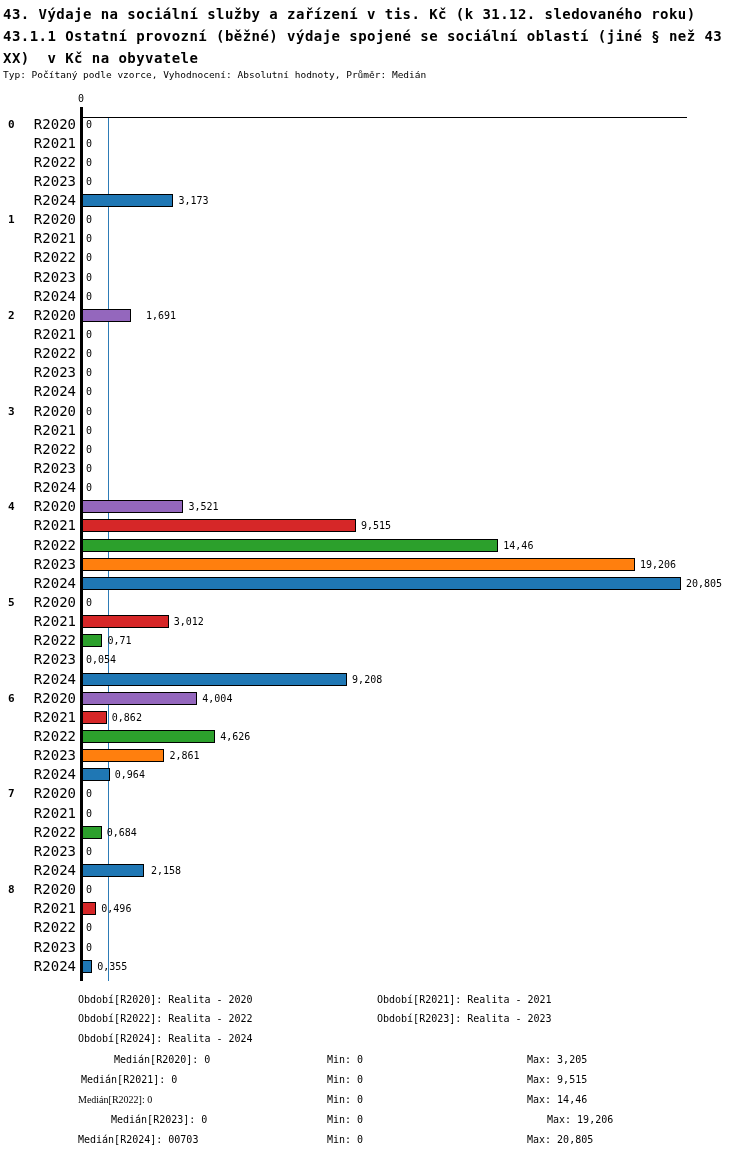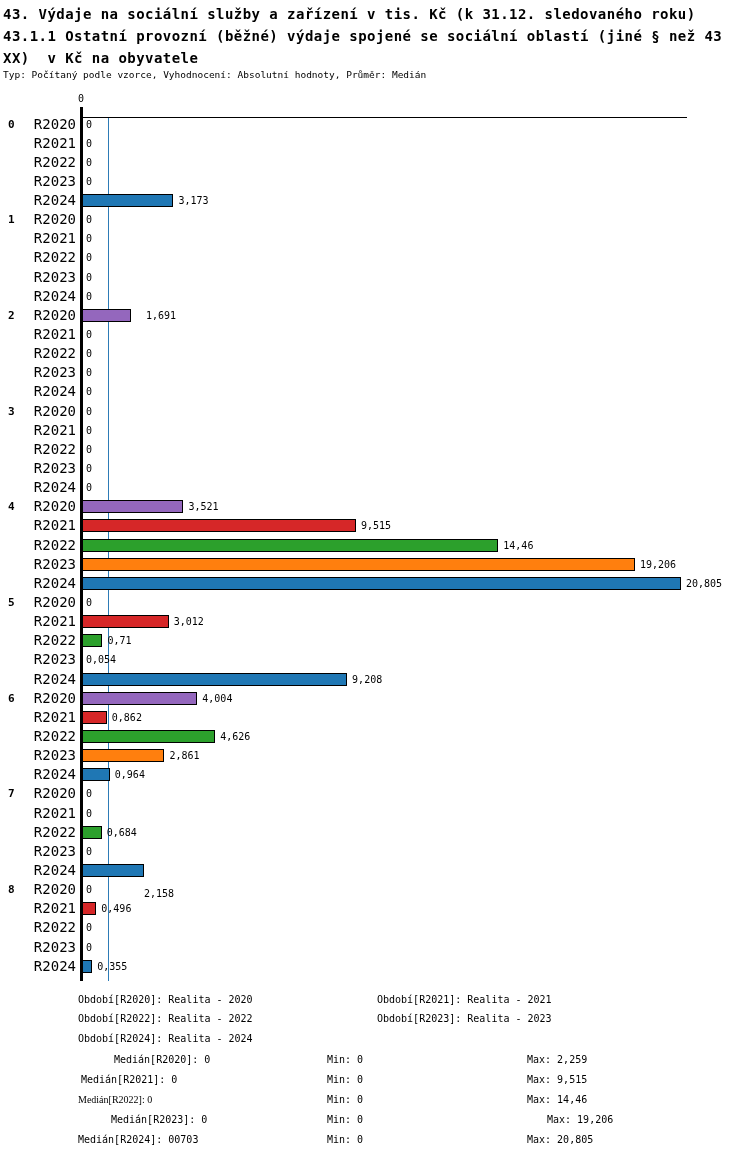--- a/index.html
+++ b/index.html
@@ -249,21 +249,21 @@
       <div class="bar" style="width: 19.7px; background: rgb(44, 160, 44);"></div>
       <span class="bar-value" style="left: 106.7px;">0,684</span>
     </div>
     <div class="chart-row">
       <span class="row-label">R2023</span>
       <span class="bar-value" style="left: 86px;">0</span>
     </div>
     <div class="chart-row">
       <span class="row-label">R2024</span>
       <div class="bar" style="width: 62.1px; background: rgb(31, 119, 180);"></div>
-      <span class="bar-value" style="left: 144px; margin-top: 23px;">2,158</span>
+      <span class="bar-value" style="left: 151px;">2,158</span>
     </div>
     <div class="chart-row">
       <span class="group-label">8</span>
       <span class="row-label">R2020</span>
       <span class="bar-value" style="left: 86px;">0</span>
     </div>
     <div class="chart-row">
       <span class="row-label">R2021</span>
       <div class="bar" style="width: 14.3px; background: rgb(214, 39, 40);"></div>
       <span class="bar-value" style="left: 101.3px;">0,496</span>
@@ -286,21 +286,21 @@
 <div id="legend">
     <div class="legend-item" style="left: 78px; top: 994px;">Období[R2020]: Realita - 2020</div>
     <div class="legend-item" style="left: 377px; top: 994px;">Období[R2021]: Realita - 2021</div>
     <div class="legend-item" style="left: 78px; top: 1013px;">Období[R2022]: Realita - 2022</div>
     <div class="legend-item" style="left: 377px; top: 1013px; text-align: right;">Období[R2023]: Realita - 2023</div>
     <div class="legend-item" style="left: 78px; top: 1033px;">Období[R2024]: Realita - 2024</div>
   </div>
 <div id="stats">
     <div class="stat-item" style="left: 78px; top: 1054px; padding-left: 36px;">Medián[R2020]: 0</div>
     <div class="stat-item" style="left: 327px; top: 1054px;">Min: 0</div>
-    <div class="stat-item" style="left: 527px; top: 1054px;">Max: 2,259</div>
+    <div class="stat-item" style="left: 527px; top: 1054px;">Max: 3,205</div>
     <div class="stat-item" style="left: 81px; top: 1074px;">Medián[R2021]: 0</div>
     <div class="stat-item" style="left: 327px; top: 1074px;">Min: 0</div>
     <div class="stat-item" style="left: 527px; top: 1074px;">Max: 9,515</div>
     <div class="stat-item" style="left: 78px; top: 1094px; font-family: Liberation Serif, serif;">Medián[R2022]: 0</div>
     <div class="stat-item" style="left: 327px; top: 1094px;">Min: 0</div>
     <div class="stat-item" style="left: 527px; top: 1094px;">Max: 14,46</div>
     <div class="stat-item" style="left: 90px; top: 1114px; margin-left: 21px;">Medián[R2023]: 0</div>
     <div class="stat-item" style="left: 327px; top: 1114px;">Min: 0</div>
     <div class="stat-item" style="left: 527px; top: 1114px; padding-left: 20px;">Max: 19,206</div>
     <div class="stat-item" style="left: 78px; top: 1134px;">Medián[R2024]: 00703</div>

